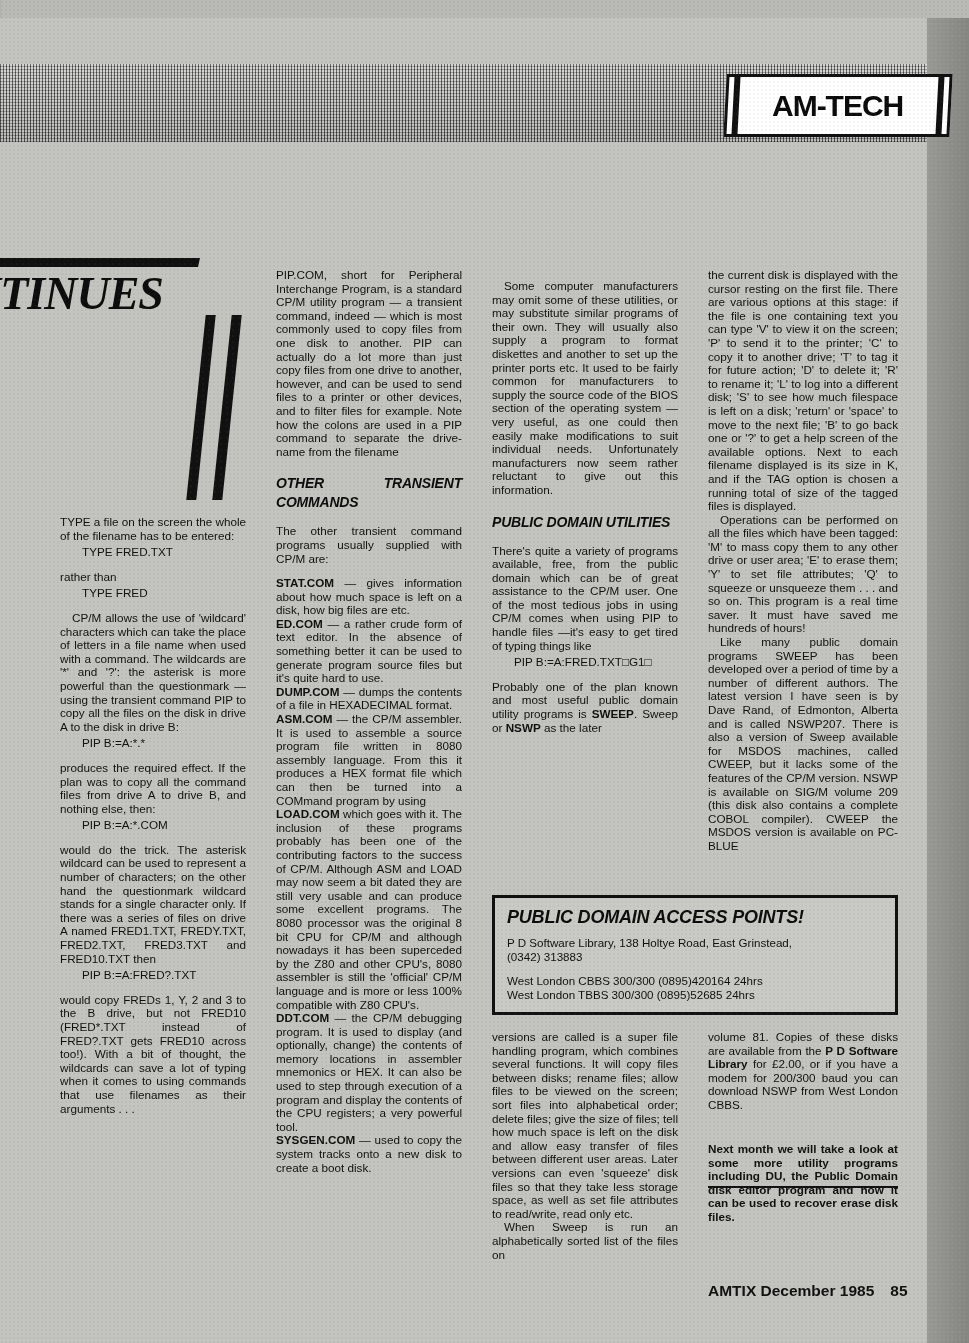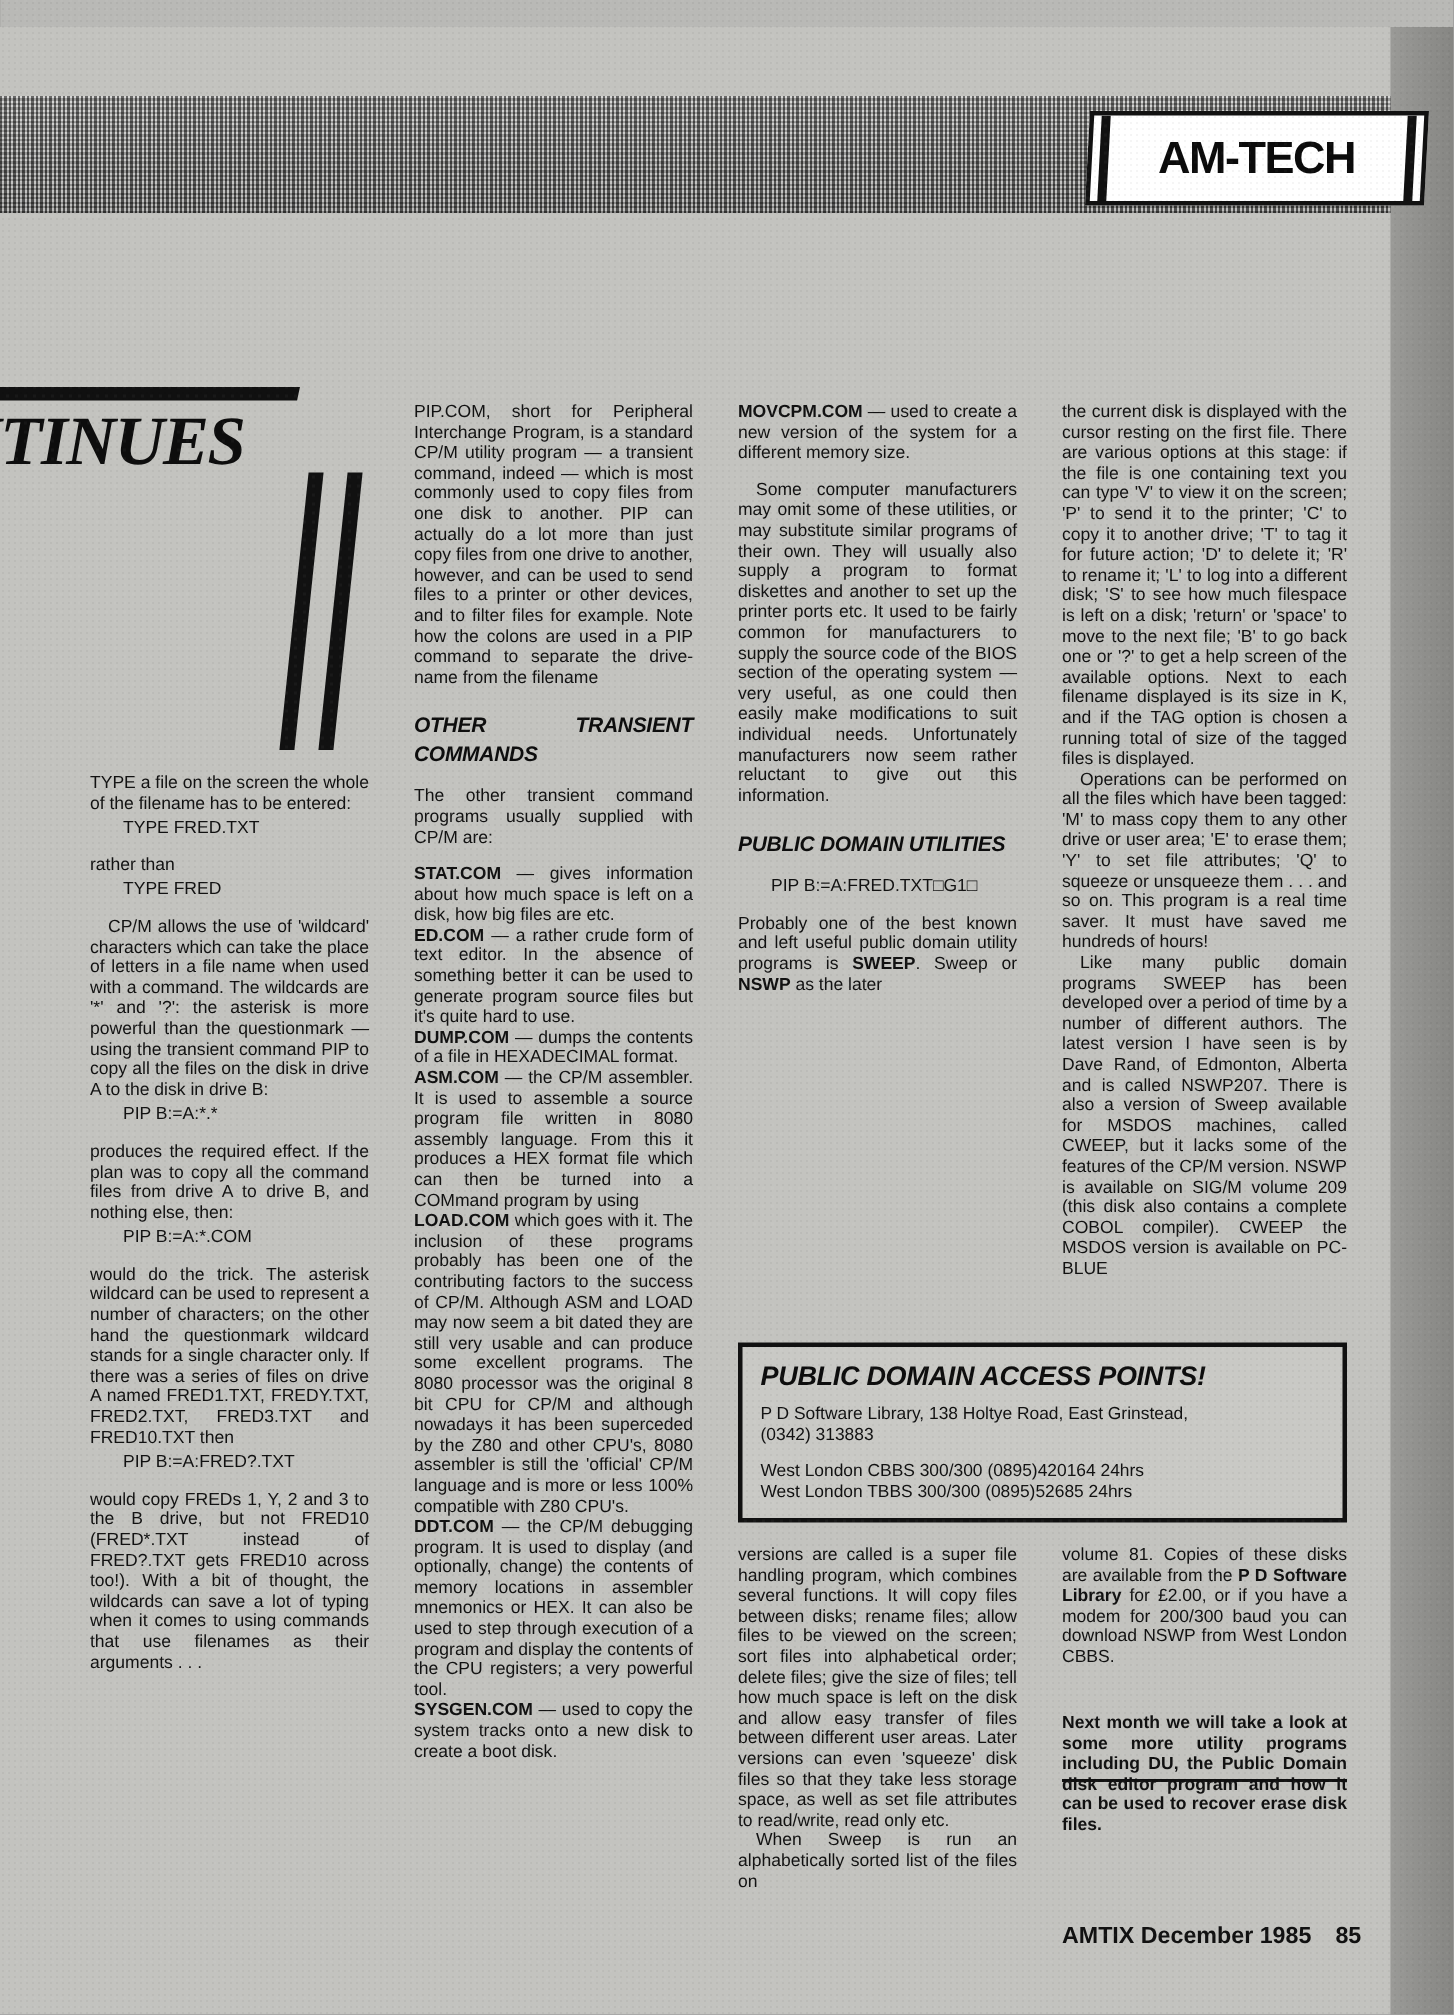--- a/index.html
+++ b/index.html
@@ -255,25 +255,25 @@
     <p class="noindent" style="margin-top:11px"><b>STAT.COM</b><span> — gives information about how much space is left on a disk, how big files are etc.</span></p>
     <p class="noindent"><b>ED.COM</b><span> — a rather crude form of text editor. In the absence of something better it can be used to generate program source files but it's quite hard to use.</span></p>
     <p class="noindent"><b>DUMP.COM</b><span> — dumps the contents of a file in HEXADECIMAL format.</span></p>
     <p class="noindent"><b>ASM.COM</b><span> — the CP/M assembler. It is used to assemble a source program file written in 8080 assembly language. From this it produces a HEX format file which can then be turned into a COMmand program by using</span></p>
     <p class="noindent"><b>LOAD.COM</b><span> which goes with it. The inclusion of these programs probably has been one of the contributing factors to the success of CP/M. Although ASM and LOAD may now seem a bit dated they are still very usable and can produce some excellent programs. The 8080 processor was the original 8 bit CPU for CP/M and although nowadays it has been superceded by the Z80 and other CPU's, 8080 assembler is still the 'official' CP/M language and is more or less 100% compatible with Z80 CPU's.</span></p>
     <p class="noindent"><b>DDT.COM</b><span> — the CP/M debugging program. It is used to display (and optionally, change) the contents of memory locations in assembler mnemonics or HEX. It can also be used to step through execution of a program and display the contents of the CPU registers; a very powerful tool.</span></p>
     <p class="noindent"><b>SYSGEN.COM</b><span> — used to copy the system tracks onto a new disk to create a boot disk.</span></p>
   </div>
 
   <div class="col" id="col3">
-    <p class="noindent"><b>MOVCPM.COM</b><span> — used to create a new version of the system for a different memory size.</span></p>
     <p style="margin-top:11px">Some computer manufacturers may omit some of these utilities, or may substitute similar programs of their own. They will usually also supply a program to format diskettes and another to set up the printer ports etc. It used to be fairly common for manufacturers to supply the source code of the BIOS section of the operating system — very useful, as one could then easily make modifications to suit individual needs. Unfortunately manufacturers now seem rather reluctant to give out this information.</p>
     <h2 class="sub">PUBLIC DOMAIN UTILITIES</h2>
+    <p class="noindent">There's quite a variety of programs available, free, from the public domain which can be of great assistance to the CP/M user. One of the most tedious jobs in using CP/M comes when using PIP to handle files —it's easy to get tired of typing things like</p>
     <p class="code">PIP B:=A:FRED.TXT□G1□</p>
-    <p class="noindent"><span>Probably one of the best known and left useful public domain utility programs is </span><b>SWEEP</b><span>. Sweep or </span><b>NSWP</b><span> as the later</span></p>
+    <p class="noindent"><span>Probably one of the plan known and most useful public domain utility programs is </span><b>SWEEP</b><span>. Sweep or </span><b>NSWP</b><span> as the later</span></p>
   </div>
 
   <div class="col" id="col4">
     <p class="noindent">the current disk is displayed with the cursor resting on the first file. There are various options at this stage: if the file is one containing text you can type 'V' to view it on the screen; 'P' to send it to the printer; 'C' to copy it to another drive; 'T' to tag it for future action; 'D' to delete it; 'R' to rename it; 'L' to log into a different disk; 'S' to see how much filespace is left on a disk; 'return' or 'space' to move to the next file; 'B' to go back one or '?' to get a help screen of the available options. Next to each filename displayed is its size in K, and if the TAG option is chosen a running total of size of the tagged files is displayed.</p>
     <p style="margin-top:0">Operations can be performed on all the files which have been tagged: 'M' to mass copy them to any other drive or user area; 'E' to erase them; 'Y' to set file attributes; 'Q' to squeeze or unsqueeze them . . . and so on. This program is a real time saver. It must have saved me hundreds of hours!</p>
     <p style="margin-top:0">Like many public domain programs SWEEP has been developed over a period of time by a number of different authors. The latest version I have seen is by Dave Rand, of Edmonton, Alberta and is called NSWP207. There is also a version of Sweep available for MSDOS machines, called CWEEP, but it lacks some of the features of the CP/M version. NSWP is available on SIG/M volume 209 (this disk also contains a complete COBOL compiler). CWEEP the MSDOS version is available on PC-BLUE</p>
   </div>
 
   <div class="pd-box">
     <div class="pd-title">PUBLIC DOMAIN  ACCESS POINTS!</div>

